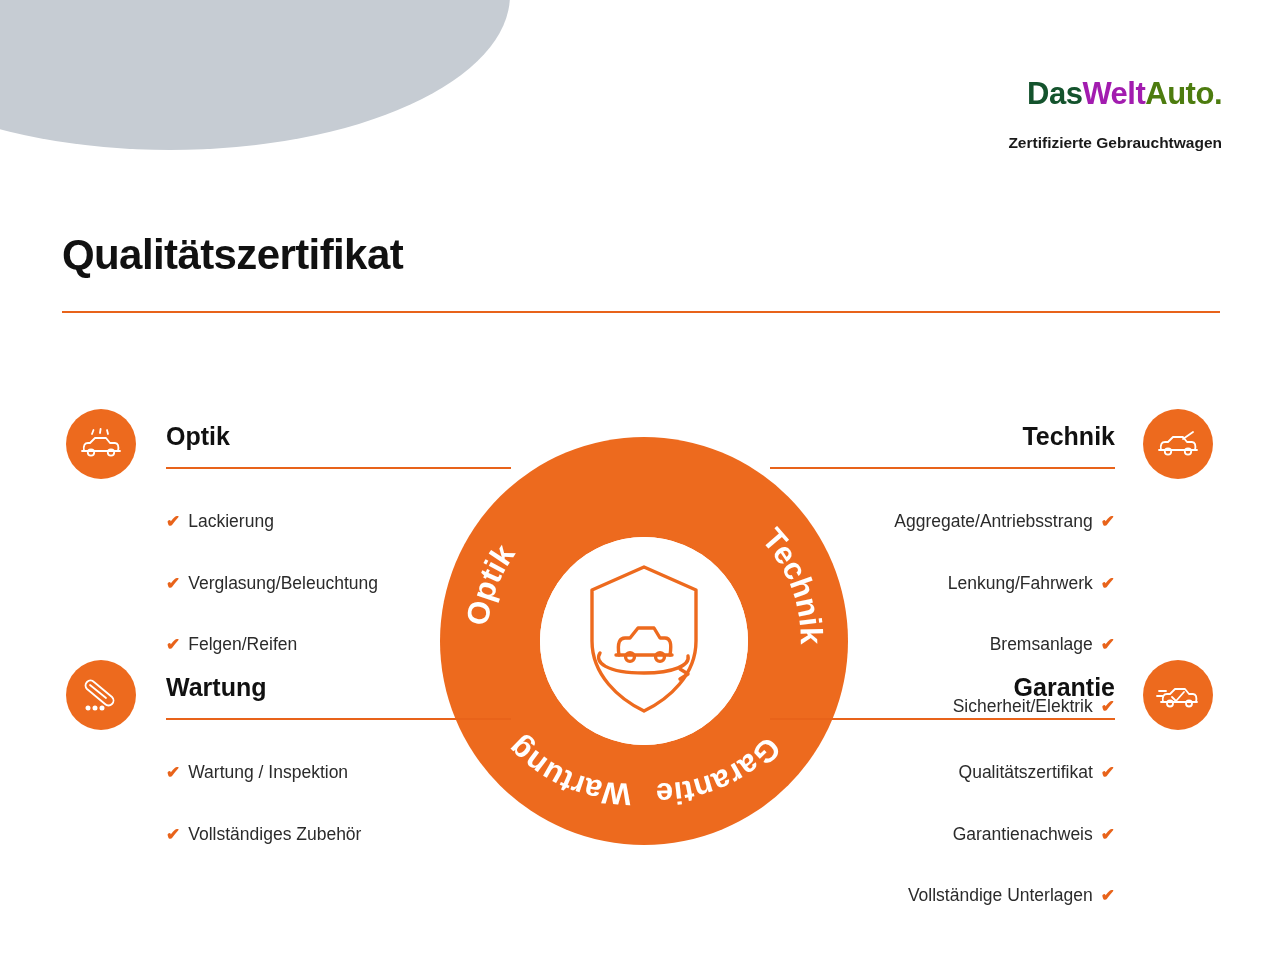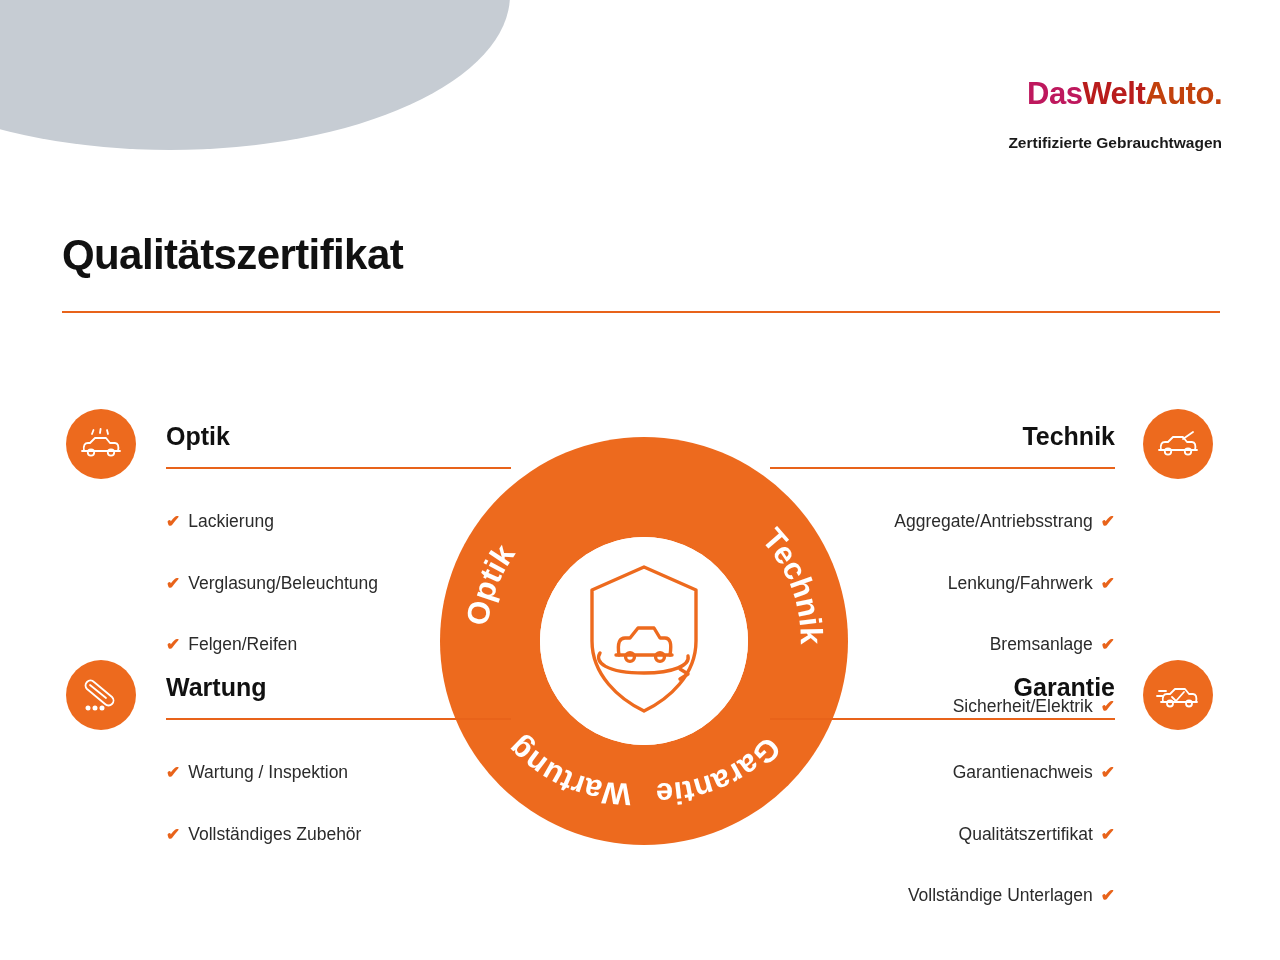--- a/index.html
+++ b/index.html
@@ -34,23 +34,23 @@
     top: 78px;
     text-align: right;
   }
   .logo-main {
     font-size: 31px;
     font-weight: bold;
     letter-spacing: -0.5px;
     line-height: 1;
     white-space: nowrap;
   }
-  .logo-main .das { color: #be185d; }
-  .logo-main .welt { color: #b91c1c; margin-top: 8px; }
-  .logo-main .auto { color: #c2410c; }
+  .logo-main .das { color: #14532d; }
+  .logo-main .welt { color: #a21caf; margin-top: 8px; }
+  .logo-main .auto { color: #4d7c0f; }
   .logo-sub {
     margin-top: 25px;
     font-size: 15.5px;
     font-weight: bold;
     color: #1a1a1a;
     white-space: nowrap;
   }
 
   
   .page-title {
@@ -289,17 +289,17 @@
     <li><span>Lenkung/Fahrwerk</span><span class="check">✔</span></li>
     <li><span>Bremsanlage</span><span class="check">✔</span></li>
     <li><span>Sicherheit/Elektrik</span><span class="check">✔</span></li>
   </ul>
 </div>
 
 <div class="col col-right block-garantie">
   <div class="block-head">Garantie</div>
   <div class="block-rule"></div>
   <ul class="block-list">
+    <li><span>Qualitätszertifikat</span><span class="check">✔</span></li>
     <li><span>Garantienachweis</span><span class="check">✔</span></li>
-    <li><span>Qualitätszertifikat</span><span class="check">✔</span></li>
     <li><span>Vollständige Unterlagen</span><span class="check">✔</span></li>
   </ul>
 </div>
 
 </body></html>

